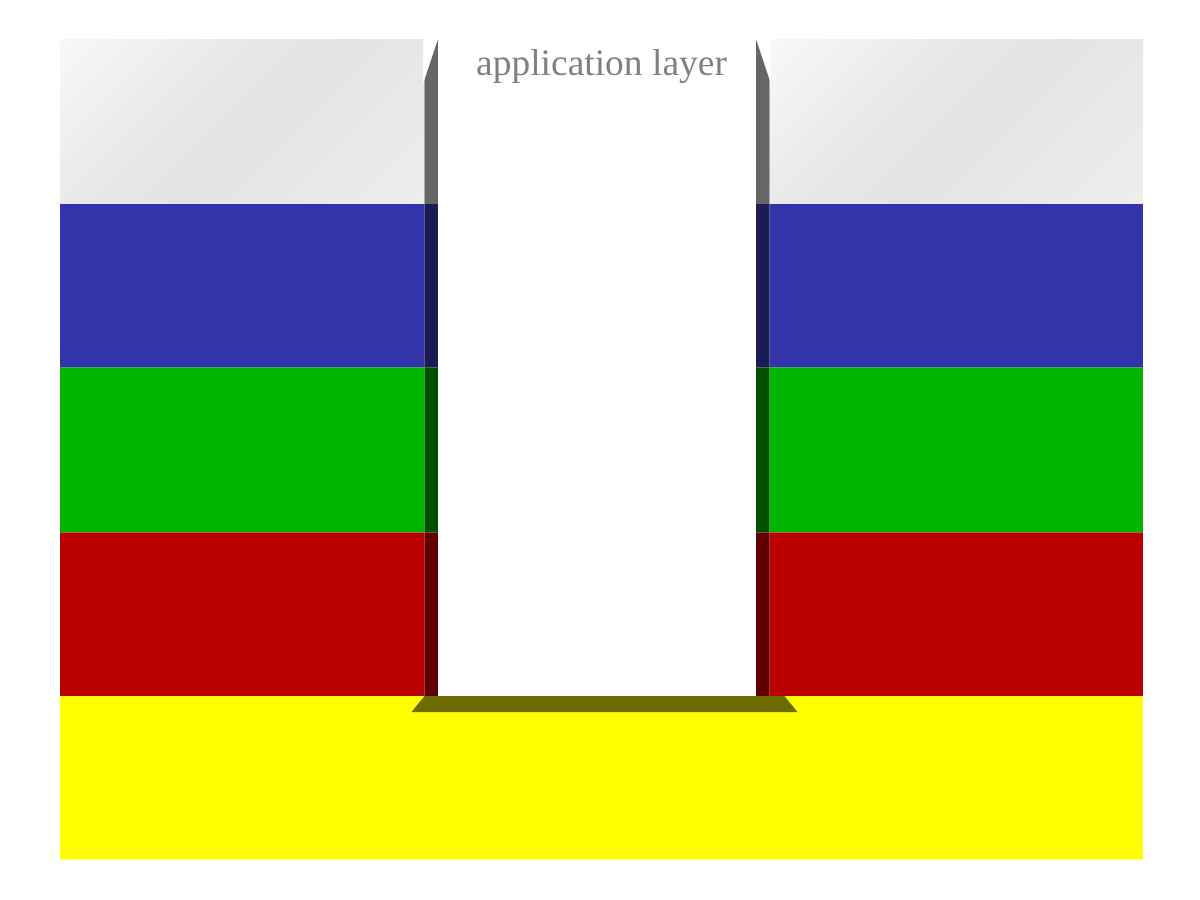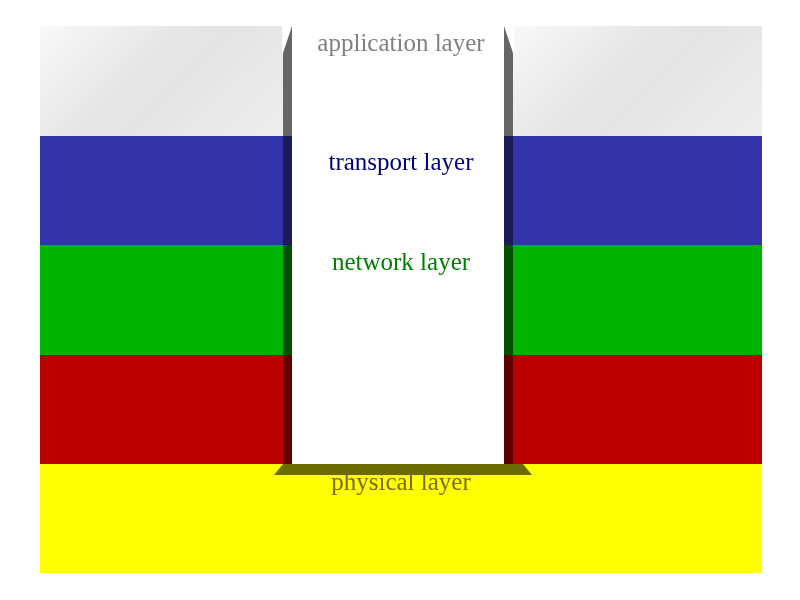--- a/index.html
+++ b/index.html
@@ -183,18 +183,15 @@
 
     <div class="bevel-cap"></div>
     <div class="cap-notch"></div>
   </div>
 
   <div id="phys-band"></div>
   <div id="phys-bevel"></div>
 
   <div id="label-column">
     <div class="layer-label app">application layer</div>
-    <div class="layer-label tra">transport layer</div>
-    <div class="layer-label net">network layer</div>
-    <div class="layer-label phys">physical layer</div>
   </div>
 
 </div>
 
 </body></html>

